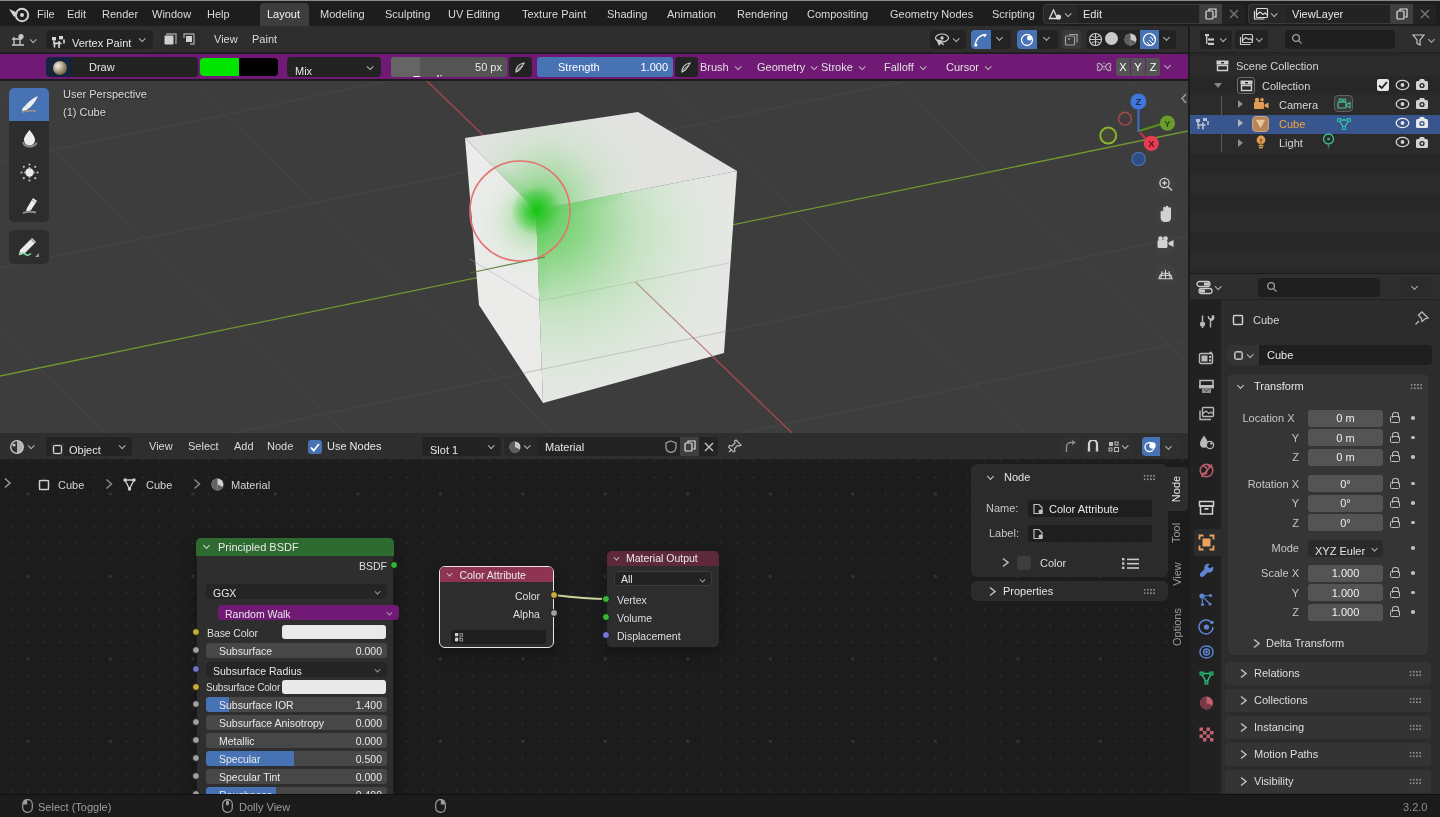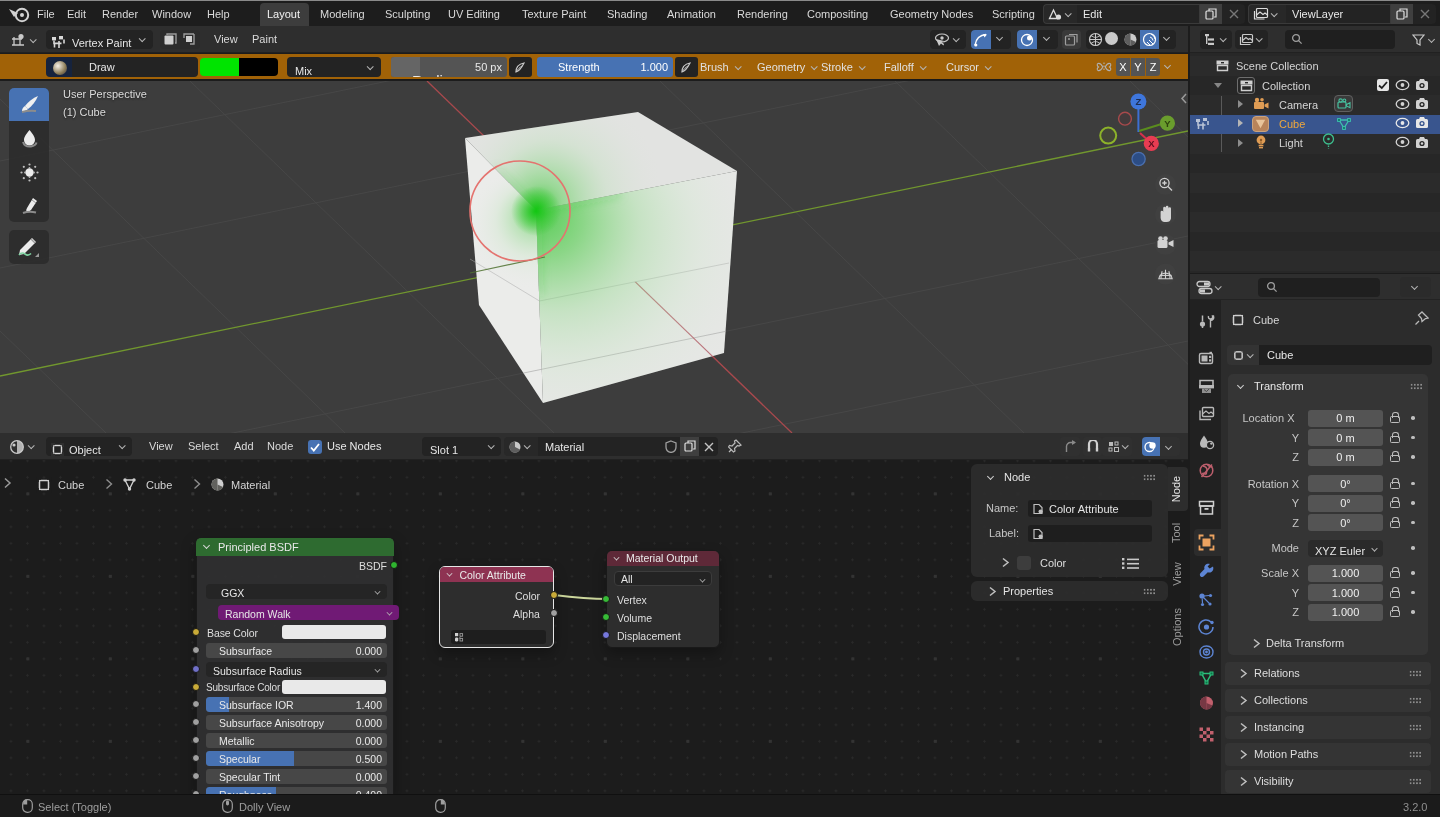--- a/index.html
+++ b/index.html
@@ -169,21 +169,21 @@
       <path d="M7.5,7.5 L13,10 a6,6 0 0 1 -5.5,3.5 Z" fill="#5e5e5e"></path>
     </svg>
   <div class="a" style="left:1140px;top:4px;width:19px;height:19px;background:#4772b3"></div>
   <svg class="a" style="left:1142px;top:6px" width="15" height="15" viewBox="0 0 15 15">
       <circle cx="7.5" cy="7.5" r="6" fill="none" stroke="#fff" stroke-width="1.2"></circle>
       <path d="M9,2 a6,6 0 0 1 4,5 M8,5 a4,4 0 0 1 3,3.5 M7,8 l4,4 M5,10 l3,3" stroke="#fff" stroke-width="1" fill="none"></path>
     </svg>
   <span class="cva" style="left:1164px;top:9px"></span>
 </div>
 
-<div class="a" style="left:0;top:54px;width:1188px;height:26px;background:#a16207;border-bottom:1px solid #1a1a1a">
+<div class="a" style="left:0;top:54px;width:1188px;height:26px;background:#701a75;border-bottom:1px solid #1a1a1a">
   <div class="a" style="left:46px;top:3px;width:26px;height:20px;background:#16233d;border-radius:4px 0 0 4px;overflow:hidden">
     <div class="a" style="left:7px;top:4px;width:14px;height:14px;border-radius:50%;background:radial-gradient(circle at 35% 35%,#f5f0e8,#8a7a55 60%,#2c2c40)"></div>
   </div>
   <div class="a flex" style="left:72px;top:3px;width:126px;height:20px;background:#232323;border-radius:0 4px 4px 0">
       <span style="margin-left:17px;color:#e6e6e6">Draw</span>
     </div>
   <div class="a" style="left:200px;top:4px;width:39px;height:18px;background:#00e400;border-radius:4px 0 0 4px"></div>
   <div class="a" style="left:239px;top:4px;width:39px;height:18px;background:#000;border-radius:0 4px 4px 0"></div>
   <div class="dd" style="left:287px;top:3px;width:94px;height:20px">
       <span style="margin-left:8px">Mix</span>
@@ -543,21 +543,21 @@
   <span class="a" style="left:231px;top:46px;color:#d4d4d4">Material</span>
 
   <div class="a" style="left:196px;top:105px;width:198px;height:256px;background:#2f2f30F2;border:1px solid #1a1a1a;border-bottom:none;box-shadow:0 6px 14px rgba(0,0,0,0.3)"></div>
   <div class="a flex" style="left:196px;top:105px;width:198px;height:18px;background:#2e6b30;border-radius:5px 5px 0 0">
     <span class="cva" style="left:8px;top:5px;border-color:#d6d6d6"></span>
     <span style="margin-left:22px;color:#e9e9e9">Principled BSDF</span>
   </div>
   <span class="a" style="left:359px;top:127px;color:#dedede;font-size:10.5px">BSDF</span>
   <div class="sock" style="left:390px;top:128px;background:#2fb52f"></div>
   <div class="dd" style="left:206px;top:151px;width:181px;height:15px;background:#252525">
-      <span style="margin-left:15px;font-size:10.5px">GGX</span>
+      <span style="margin-left:7px;font-size:10.5px">GGX</span>
       <span class="cv" style="position:absolute;right:7px;top:5px;transform:rotate(45deg) scale(0.85)"></span>
     </div>
   <div class="dd" style="left:218px;top:172px;width:181px;height:15px;background:#701a75">
       <span style="margin-left:7px;font-size:10.5px">Random Walk</span>
       <span class="cv" style="position:absolute;right:7px;top:5px;transform:rotate(45deg) scale(0.85)"></span>
     </div>
   <span class="a" style="left:207px;top:194px;color:#dedede;font-size:10.5px;letter-spacing:-0.1px">Base Color</span>
   <div class="a" style="left:282px;top:192px;width:104px;height:14px;background:#e9e9e9;border-radius:3px"></div>
   <div class="slid" style="left:206px;top:210px;width:181px">
       <span class="lab">Subsurface</span>

